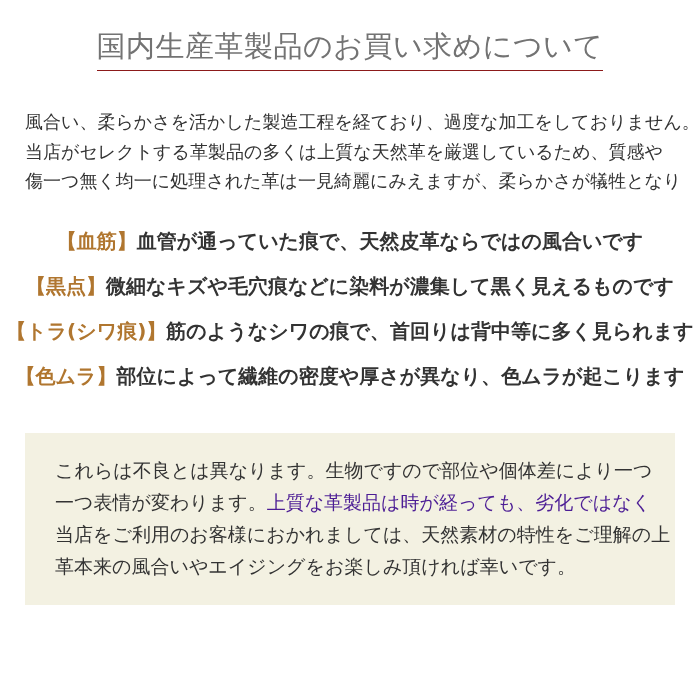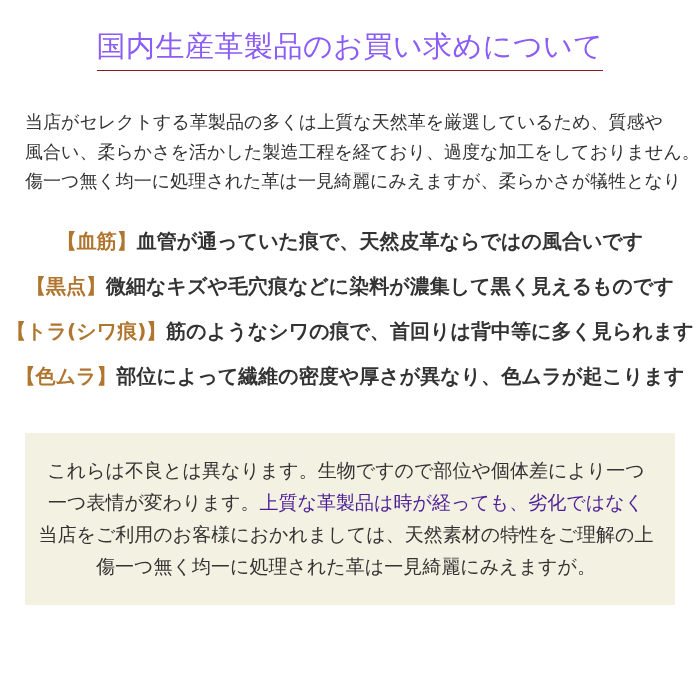--- a/index.html
+++ b/index.html
@@ -16,21 +16,21 @@
 
   
   .title-wrap {
     text-align: center;
     margin-top: 27px;
   }
   .title-text {
     display: inline-block;
     font-size: 29px;
     letter-spacing: 0.5px;
-    color: #8b5cf6;
+    color: #737373;
     border-bottom: 1px solid #8c1a1a;
     padding-bottom: 3px;
     font-weight: 500;
   }
 
   
   .intro {
     margin: 36px 8px 0 25px;
     font-size: 18px;
     line-height: 29.5px;
@@ -55,43 +55,42 @@
     white-space: nowrap;
   }
   .feature-label {
     color: #b0762f;
   }
 
   
   .notice {
     margin: 46px 25px 0 25px;
     background: #f3f1e2;
-    padding: 21px 20px 23px 12px;
+    padding: 21px 20px 23px 30px;
     font-size: 19px;
     line-height: 32px;
     color: #333333;
-    text-align: center;
   }
   .notice-line {
     white-space: nowrap;
   }
   .notice .accent {
     color: #4c1d95;
   }
 </style>
 </head>
 <body>
 
 <div class="title-wrap">
   <span class="title-text">国内生産革製品のお買い求めについて</span>
 </div>
 
 <div class="intro">
+  <div class="intro-line">風合い、柔らかさを活かした製造工程を経ており、過度な加工をしておりません。</div>
   <div class="intro-line">当店がセレクトする革製品の多くは上質な天然革を厳選しているため、質感や</div>
-  <div class="intro-line">風合い、柔らかさを活かした製造工程を経ており、過度な加工をしておりません。</div>
   <div class="intro-line">傷一つ無く均一に処理された革は一見綺麗にみえますが、柔らかさが犠牲となり</div>
 </div>
 
 <div class="features">
   <div class="feature-item">
     <span class="feature-label">【血筋】</span><span class="feature-desc">血管が通っていた痕で、天然皮革ならではの風合いです</span>
   </div>
   <div class="feature-item">
     <span class="feature-label">【黒点】</span><span class="feature-desc">微細なキズや毛穴痕などに染料が濃集して黒く見えるものです</span>
   </div>
@@ -107,15 +106,15 @@
   <div class="notice-line">
     <span>これらは不良とは異なります。生物ですので部位や個体差により一つ</span>
   </div>
   <div class="notice-line">
     <span>一つ表情が変わります。</span><span class="accent">上質な革製品は時が経っても、劣化ではなく</span>
   </div>
   <div class="notice-line">
     <span>当店をご利用のお客様におかれましては、天然素材の特性をご理解の上</span>
   </div>
   <div class="notice-line">
-    <span>傷一つ無く均一に処理された革は一見綺麗にみえますが。</span>
+    <span>革本来の風合いやエイジングをお楽しみ頂ければ幸いです。</span>
   </div>
 </div>
 
 </body></html>

